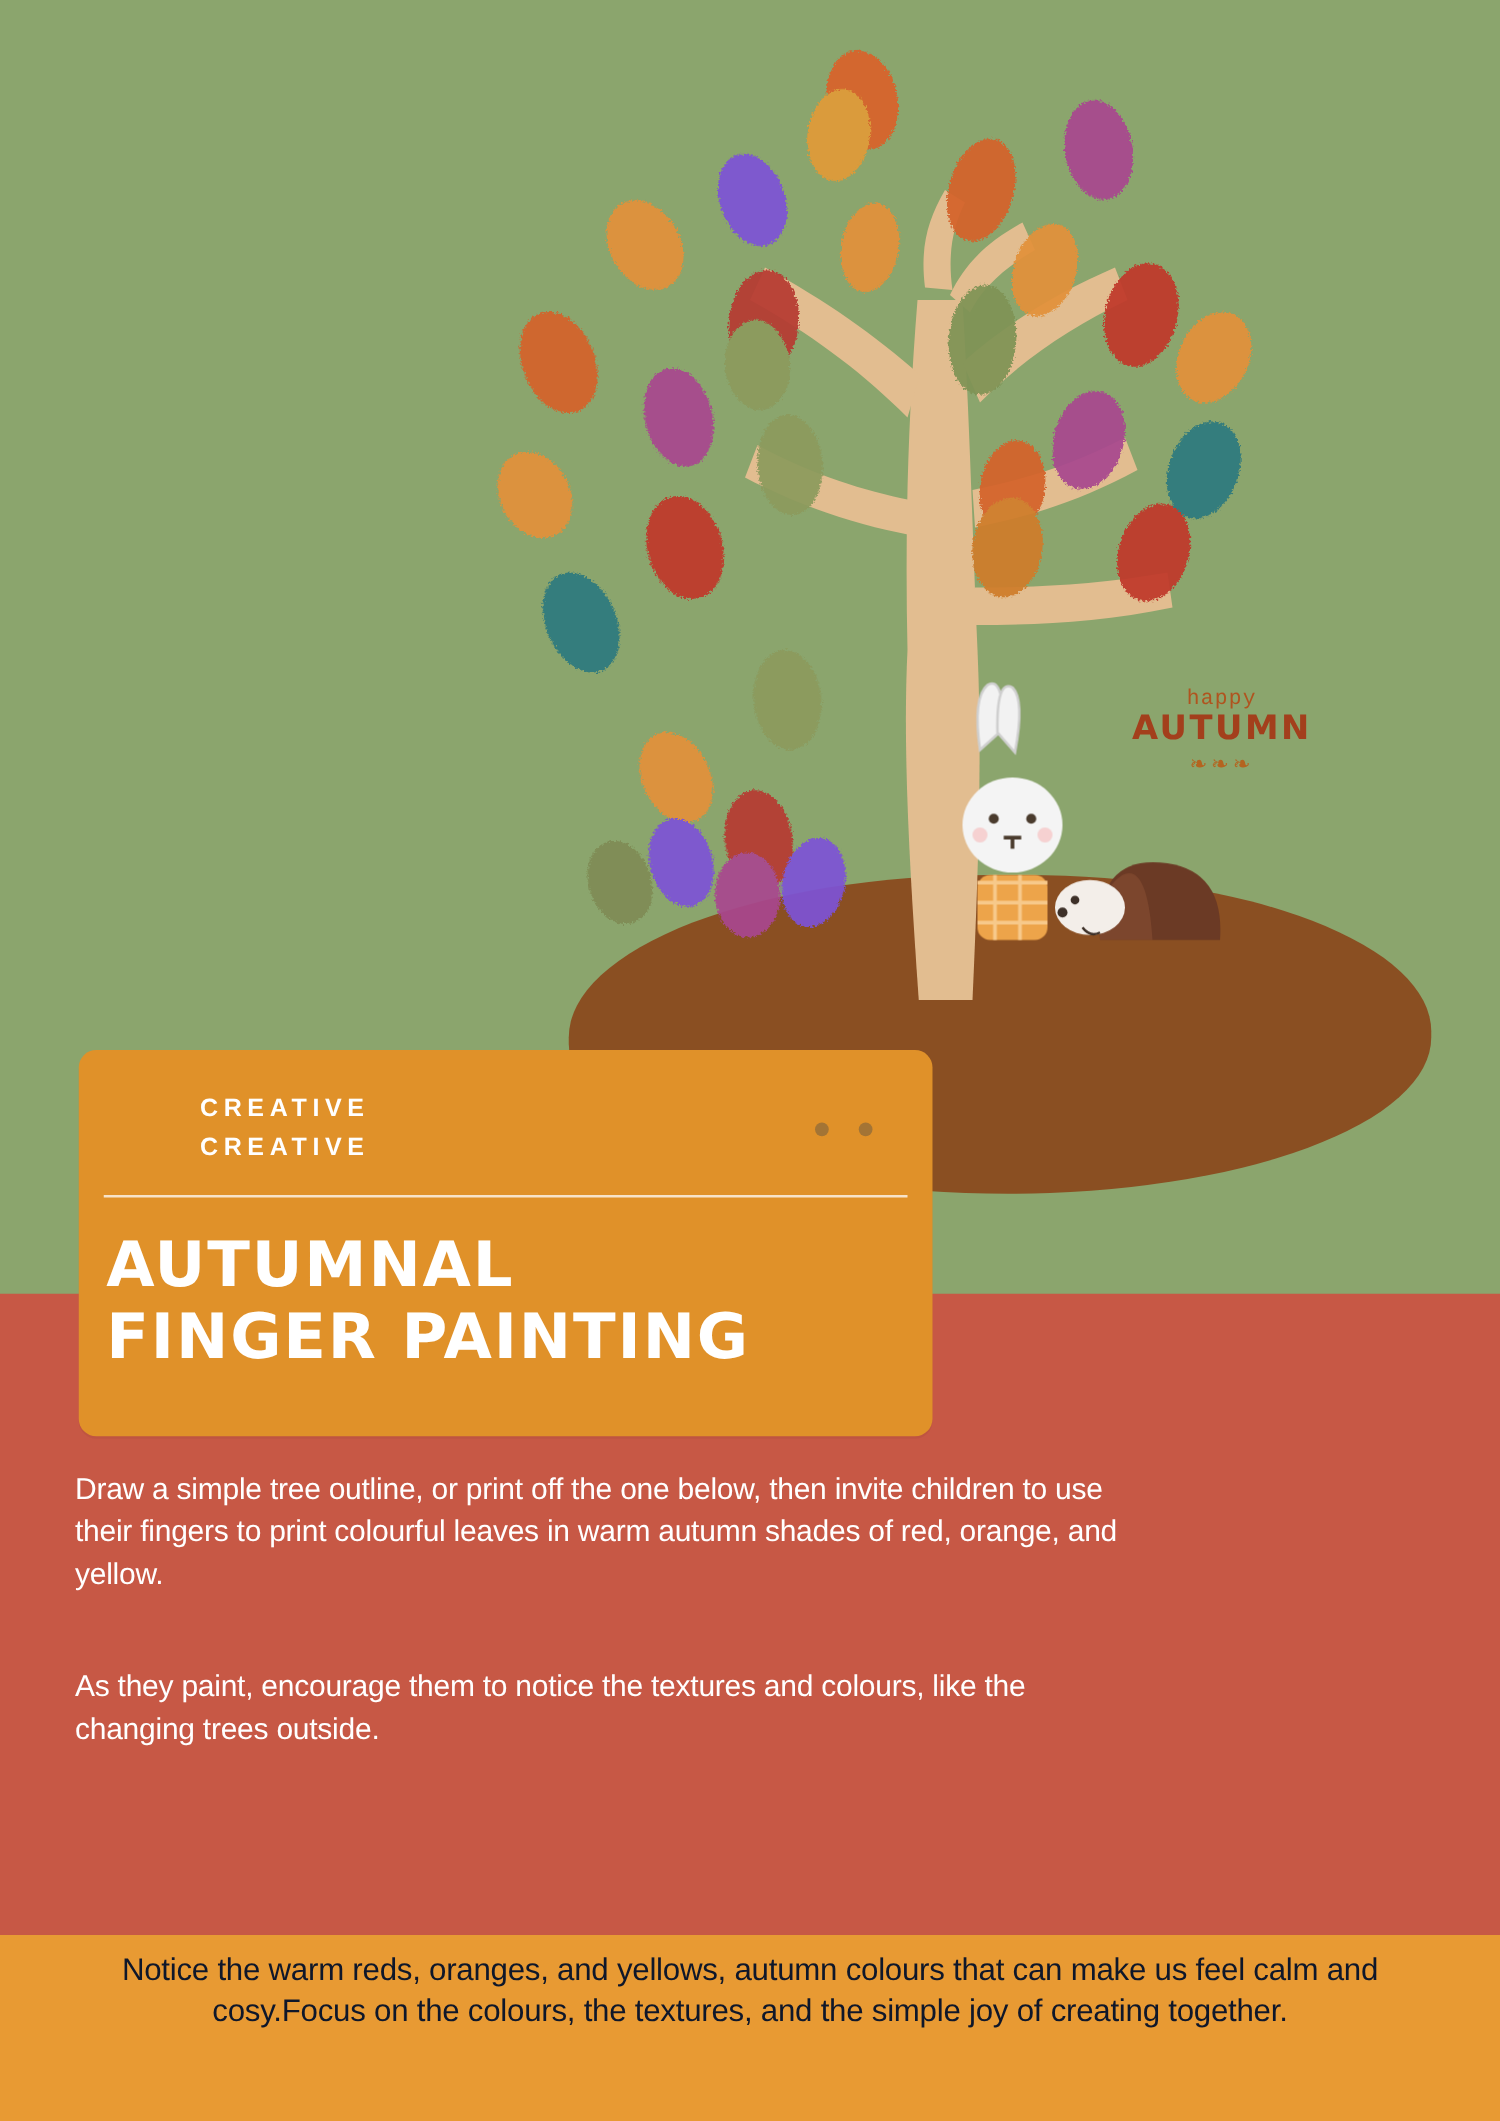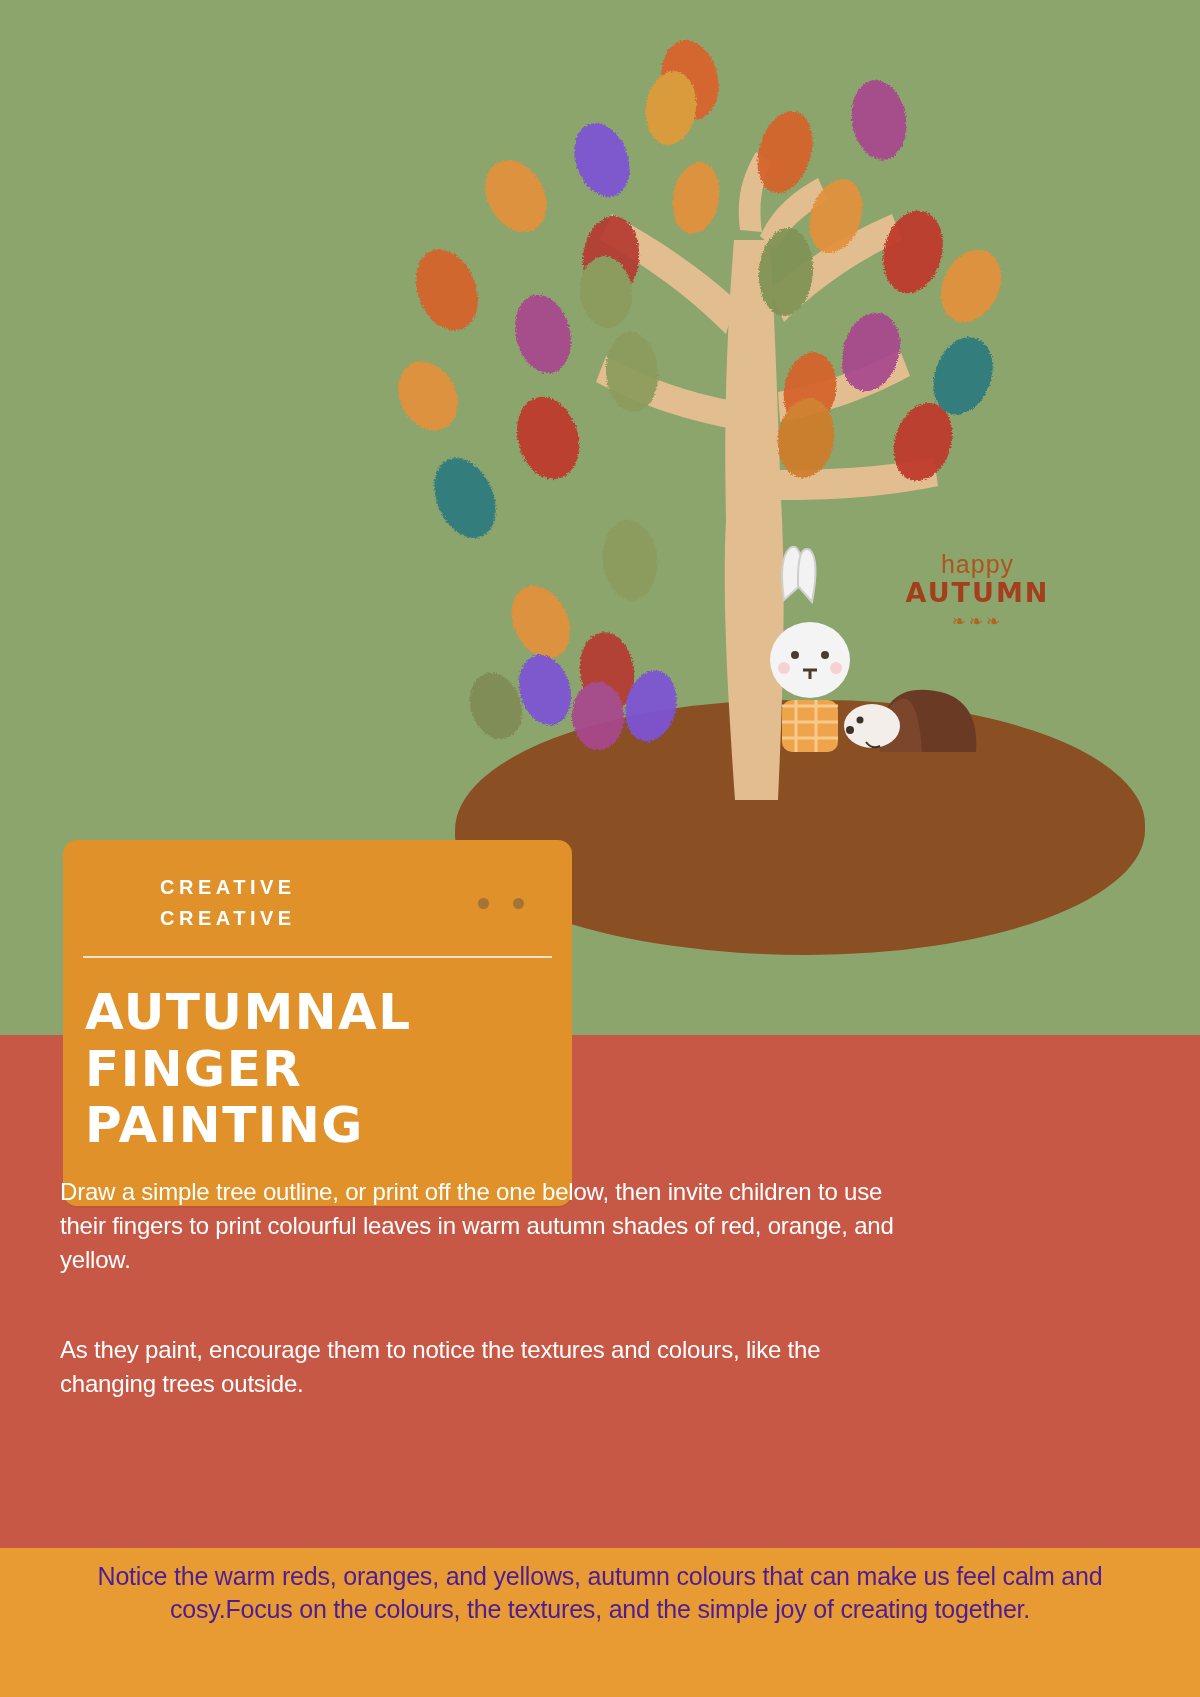--- a/index.html
+++ b/index.html
@@ -48,22 +48,22 @@
 
   
   .stamp {
     position: absolute;
     left: 890px; top: 550px;
     width: 175px;
     text-align: center;
     color: #a6441f;
   }
   .stamp .happy {
-    font-family: Liberation Sans, sans-serif;
-    font-size: 25px;
+    font-family: Liberation Mono, monospace;
+    font-size: 17px;
     letter-spacing: 1px;
     color: #b0541f;
   }
   .stamp .autumn {
     font-family: "DejaVu Sans", sans-serif;
     font-size: 27px;
     font-weight: bold;
     letter-spacing: 2px;
     color: #a33f1c;
     line-height: 1.05;
@@ -71,21 +71,21 @@
   .stamp .sprig {
     margin-top: 4px;
     font-size: 17px;
     color: #b4641f;
     letter-spacing: 3px;
   }
   
   .card {
     position: absolute;
     left: 63px; top: 840px;
-    width: 509px;
+    width: 683px;
     background: #e09129;
     border-radius: 14px;
     box-shadow: 0 2px 0 rgba(0,0,0,0.04);
     overflow: hidden;
   }
   .card-top {
     position: relative;
     padding: 32px 0 22px 97px;
     min-height: 110px;
   }
@@ -134,21 +134,21 @@
     letter-spacing: -0.2px;
   }
   .body-copy p + p { margin-top: 56px; }
   
   .footer {
     position: absolute;
     left: 0; top: 1560px;
     width: 1200px;
     padding: 0 95px;
     text-align: center;
-    color: #4c1d95;
+    color: #0f172a;
     font-size: 25px;
     line-height: 1.33;
     letter-spacing: -0.2px;
   }
 </style>
 </head>
 <body>
 
 <div class="poster">
 

